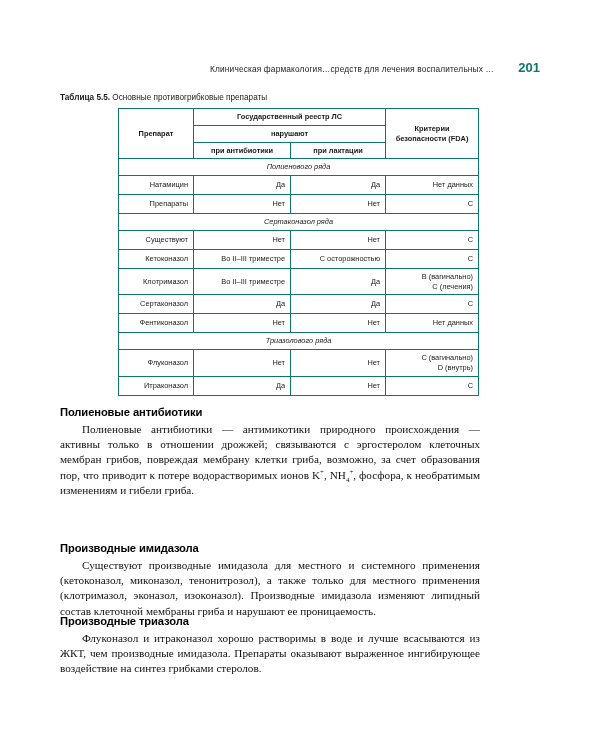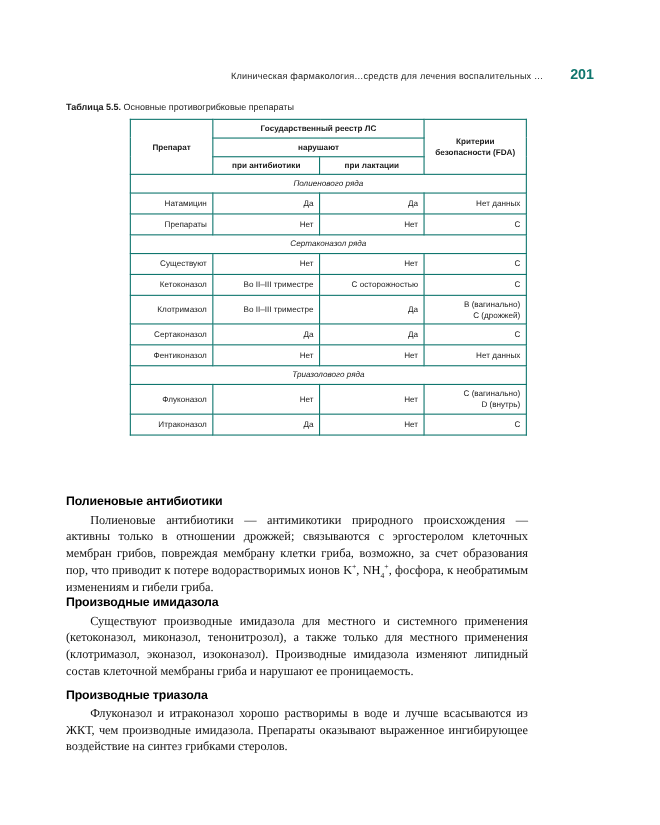--- a/index.html
+++ b/index.html
@@ -99,23 +99,23 @@
     padding: 3px 5px;
   }
   .multiline { white-space: pre-line; }
 
   
   .body-section {
     position: absolute;
     left: 60px;
     width: 420px;
   }
-  .sec-poly  { top: 406px; margin-top: 44px; }
+  .sec-poly  { top: 406px; }
   .sec-imid  { top: 542px; }
-  .sec-tria  { top: 615px; margin-top: 11px; }
+  .sec-tria  { top: 615px; }
 
   .sec-heading {
     font-family: "Liberation Sans", sans-serif;
     font-size: 11.2px;
     font-weight: bold;
     color: #000;
     margin: 0 0 4px 0;
     letter-spacing: -0.01em;
   }
   .sec-para {
@@ -196,21 +196,21 @@
           <td class="cell-body">Кетоконазол</td>
           <td class="cell-body">Во II–III триместре</td>
           <td class="cell-body">С осторожностью</td>
           <td class="cell-body">С</td>
         </tr>
         <tr>
           <td class="cell-body">Клотримазол</td>
           <td class="cell-body">Во II–III триместре</td>
           <td class="cell-body">Да</td>
           <td class="cell-body multiline">В (вагинально)
-С (дрожжей)</td>
+С (лечения)</td>
         </tr>
         <tr>
           <td class="cell-body">Сертаконазол</td>
           <td class="cell-body">Да</td>
           <td class="cell-body">Да</td>
           <td class="cell-body">С</td>
         </tr>
         <tr>
           <td class="cell-body">Фентиконазол</td>
           <td class="cell-body">Нет</td>

